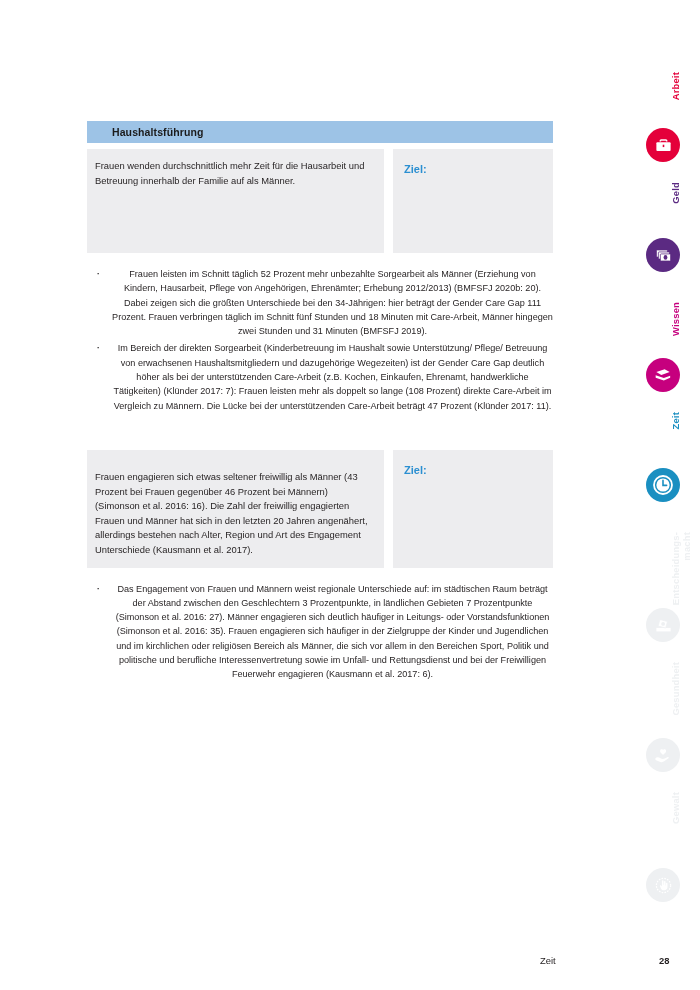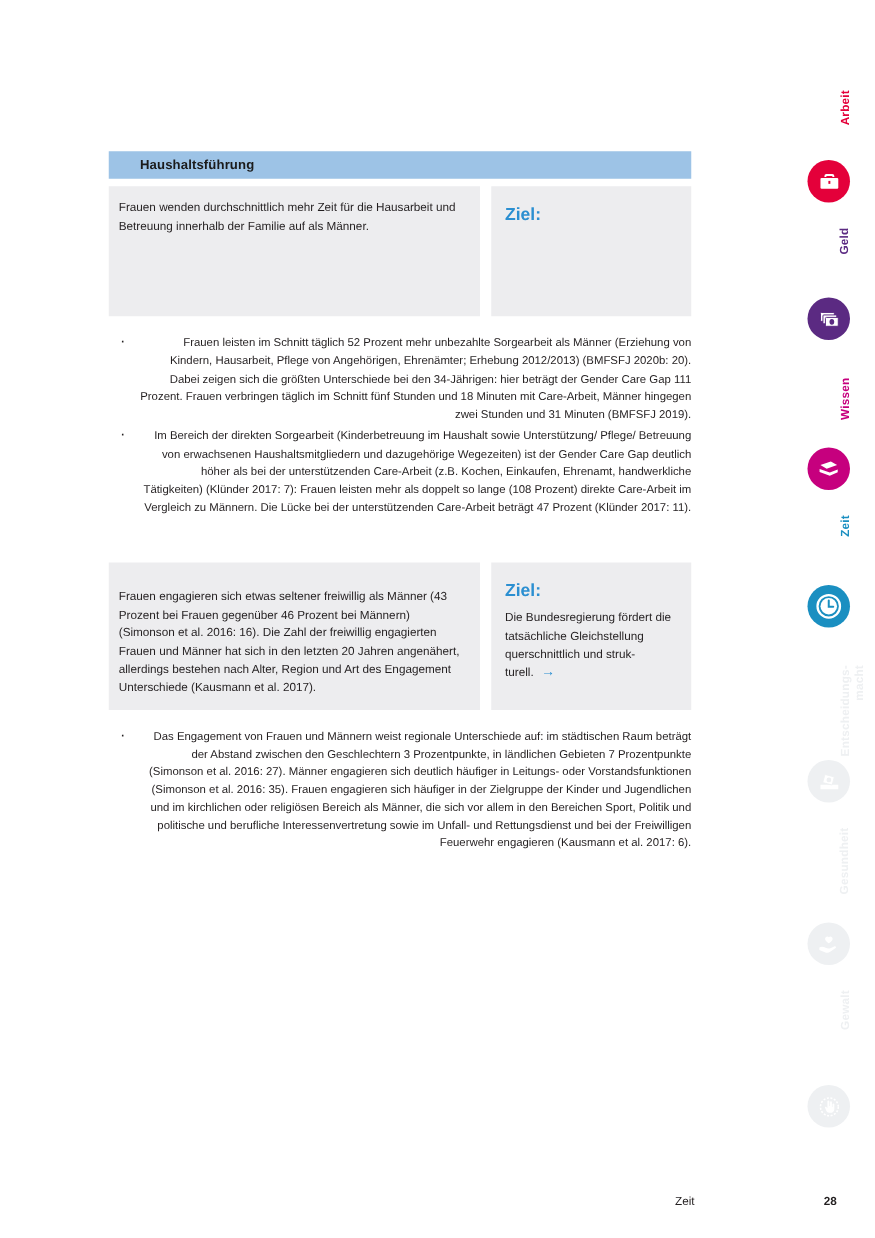--- a/index.html
+++ b/index.html
@@ -66,21 +66,21 @@
   .box-gap { width: 9px; }
   .box-right {
     background: #ededef;
     width: 160px;
     box-sizing: border-box;
     padding: 14px 12px 12px 11px;
   }
   .ziel-label {
     color: #2b8fd1;
     font-weight: bold;
-    font-size: 14px;
+    font-size: 11px;
     margin-bottom: 7px;
   }
   .ziel-text {
     font-size: 9.4px;
     line-height: 14.6px;
     color: #231f20;
   }
   .arrow {
     color: #2b8fd1;
     font-size: 11px;
@@ -99,21 +99,21 @@
     margin: 14px 0 0 0;
     padding: 0;
   }
   ul.bullets li {
     position: relative;
     padding-left: 25px;
     font-size: 9.1px;
     line-height: 14.3px;
     margin-bottom: 3px;
     color: #231f20;
-    text-align: right;
+    text-align: center;
   }
   ul.bullets li::before {
     content: "\00b7";
     position: absolute;
     left: 9px;
     top: -1px;
     font-size: 13px;
     line-height: 14.3px;
     color: #231f20;
   }
@@ -219,21 +219,20 @@
 
     <div>
 
       <div class="boxes">
         <div class="box-left top">
           <span class="summary-text">Frauen engagieren sich etwas seltener freiwillig als Männer (43 Prozent bei Frauen gegenüber 46 Prozent bei Männern) (Simonson et al. 2016: 16). Die Zahl der freiwillig engagierten Frauen und Männer hat sich in den letzten 20 Jahren angenähert, allerdings bestehen nach Alter, Region und Art des Engagement Unterschiede (Kausmann et al. 2017).</span>
         </div>
         <div class="box-gap"></div>
         <div class="box-right">
           <div class="ziel-label">Ziel:</div>
-          <div class="ziel-text"><span>Die Bundesregierung fördert die tatsächliche Gleichstellung querschnittlich und struk-turell.</span><span class="arrow">→</span></div>
         </div>
       </div>
 
       <ul class="bullets">
         <li>Das Engagement von Frauen und Männern weist regionale Unterschiede auf: im städtischen Raum beträgt der Abstand zwischen den Geschlechtern 3 Prozentpunkte, in ländlichen Gebieten 7 Prozentpunkte (Simonson et al. 2016: 27). Männer engagieren sich deutlich häufiger in Leitungs- oder Vorstandsfunktionen (Simonson et al. 2016: 35). Frauen engagieren sich häufiger in der Zielgruppe der Kinder und Jugendlichen und im kirchlichen oder religiösen Bereich als Männer, die sich vor allem in den Bereichen Sport, Politik und politische und berufliche Interessenvertretung sowie im Unfall- und Rettungsdienst und bei der Freiwilligen Feuerwehr engagieren (Kausmann et al. 2017: 6).</li>
       </ul>
     </div>
 
   </div>
 

